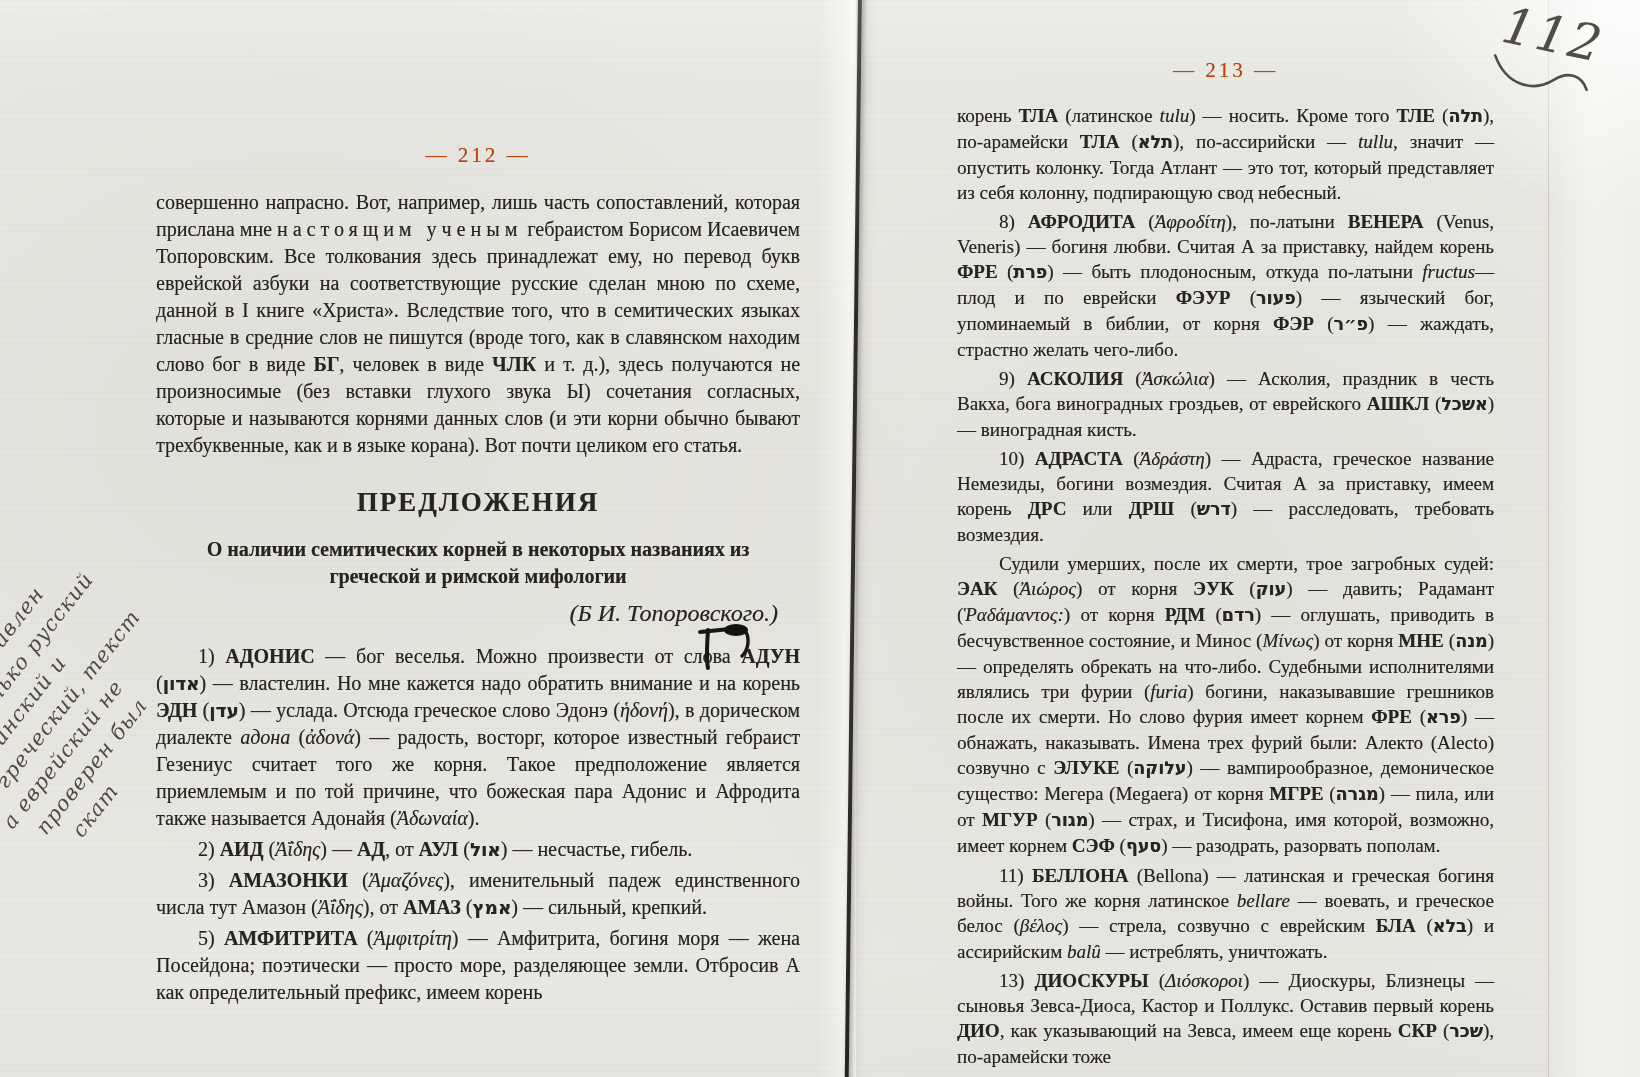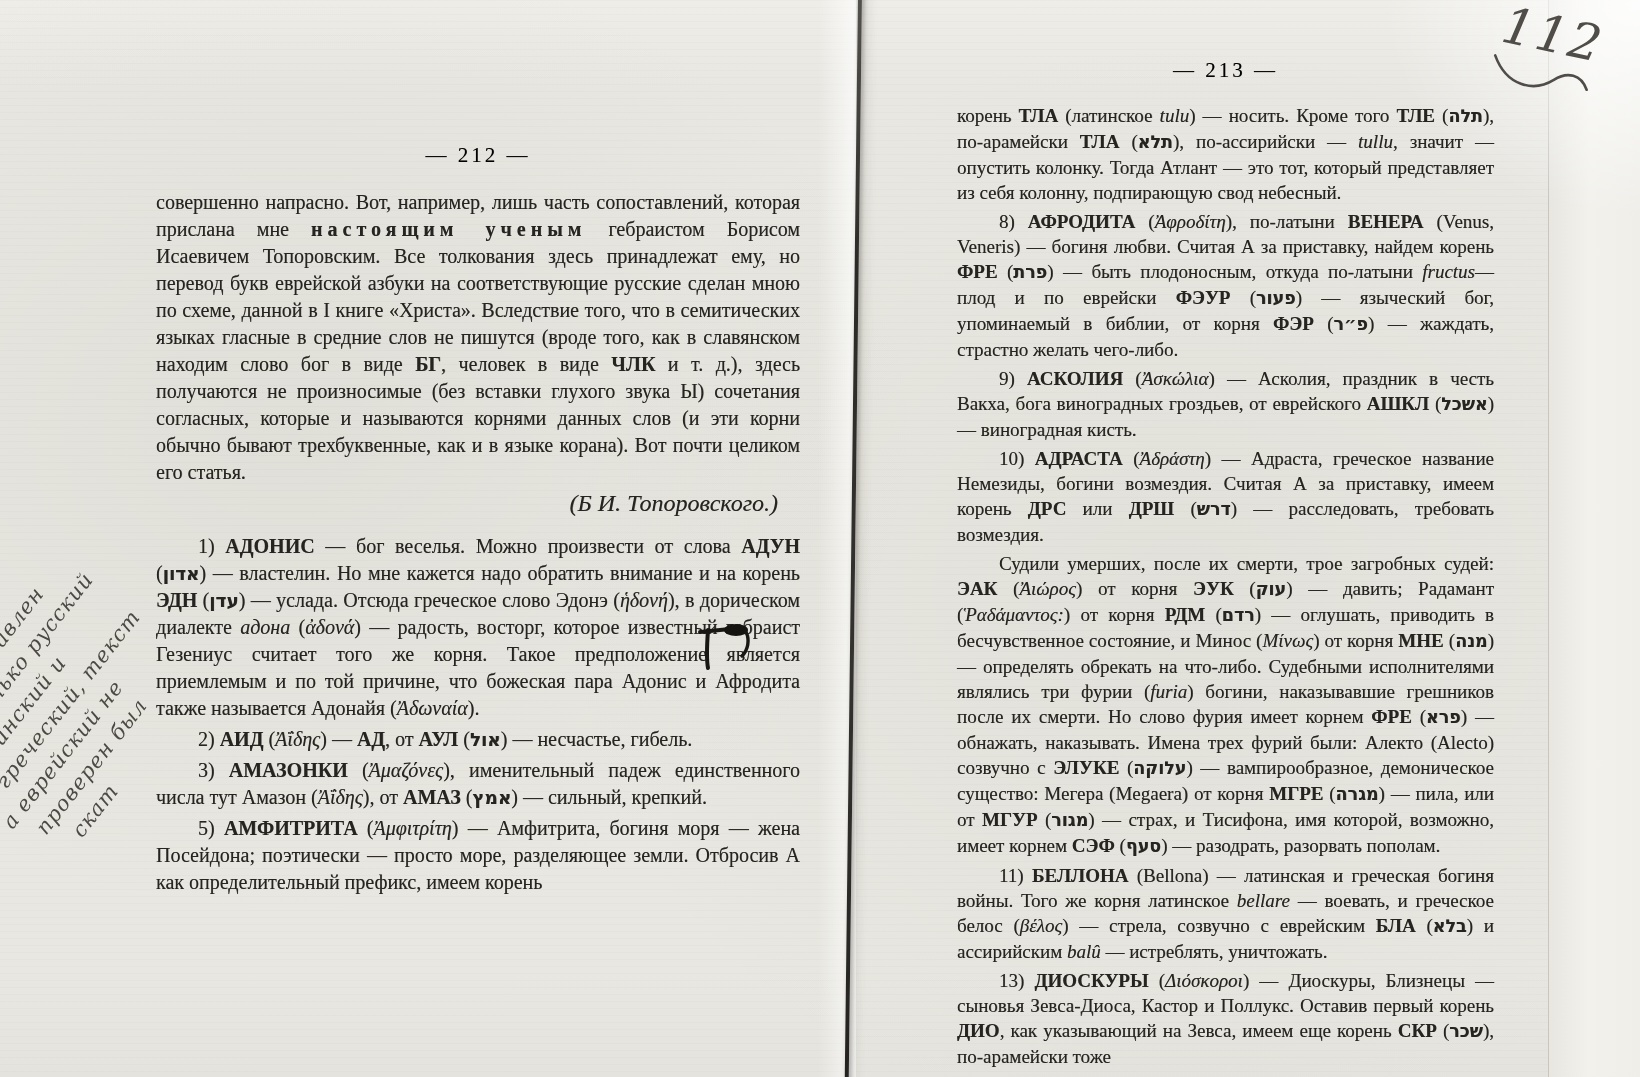--- a/index.html
+++ b/index.html
@@ -41,41 +41,41 @@
   .gutter-line{
     position:absolute;left:858px;top:-6px;width:4px;height:1100px;
     transform:rotate(0.7deg);transform-origin:top center;
     background:linear-gradient(to bottom,#54524e 0%,#2b2a27 25%,#34322e 60%,#232220 100%);
     box-shadow:2px 0 4px rgba(90,86,78,.5), 6px 0 10px rgba(120,115,105,.25);
     border-radius:2px;
   }
   
   .page-col{position:absolute;color:#262420;}
   .page-col .pageno{
-    text-align:center;letter-spacing:3px;font-size:21px;color:#000000;
+    text-align:center;letter-spacing:3px;font-size:21px;color:#c2410c;
     margin:0 0 20px 0;
   }
   #left-page{left:152px;top:142px;width:652px;font-size:20px;line-height:27px;}
   #right-page{left:953px;top:58px;width:545px;font-size:19px;line-height:25px;}
   .page-col p{margin:4px;text-align:justify;text-indent:0;
     text-shadow:0.3px 0.3px 0 rgba(45,42,34,.45);}
   .page-col p.indent{text-indent:42px;}
   .page-col p.heading{
     text-align:center;font-weight:bold;font-size:27px;letter-spacing:2px;
     margin:30px 0 20px 0;
   }
   .page-col p.subhead{
     text-align:center;font-weight:bold;margin:0 0 10px 0;padding:0 14px;
   }
   .page-col p.byline{
     text-align:right;margin:2px 26px 16px 0;font-size:24px;
   }
   .seg-b{font-weight:bold;}
   .seg-i{font-style:italic;}
-  .seg-sp{letter-spacing:5px;font-weight:bold;}
+  .seg-sp{letter-spacing:5px;}
   .seg-he{font-family:"DejaVu Sans",sans-serif;font-weight:600;font-size:.92em;}
   
   .margin-note{
     position:absolute;left:-86px;top:548px;width:380px;
     transform:rotate(-52deg);transform-origin:center center;
     font-family:"DejaVu Serif",serif;font-style:italic;
     font-size:21px;line-height:30px;color:#38352f;
     letter-spacing:1px;opacity:.88;
   }
   .margin-note div:nth-child(2){margin-left:14px;}
@@ -102,20 +102,22 @@
 <div class="scanlines"></div>
 <div class="edge-strip"></div>
 <div class="corner-light"></div>
 <div class="gutter-highlight"></div>
 <div class="gutter-line"></div>
 
 <div id="left-page" class="page-col">
   <p class="pageno">— 212 —</p>
   <div>
       <p class="flush"><span>совершенно напрасно. Вот, например, лишь часть сопоставлений, которая прислана мне </span><span class="seg-sp">настоящим ученым</span><span> гебраистом Борисом Исаевичем Топоровским. Все толкования здесь принадлежат ему, но перевод букв еврейской азбуки на соответствующие русские сделан мною по схеме, данной в I книге «Христа». Вследствие того, что в семитических языках гласные в средние слов не пишутся (вроде того, как в славянском находим слово бог в виде </span><span class="seg-b">БГ</span><span>, человек в виде </span><span class="seg-b">ЧЛК</span><span> и т. д.), здесь получаются не произносимые (без вставки глухого звука Ы) сочетания согласных, которые и называются корнями данных слов (и эти корни обычно бывают трехбуквенные, как и в языке корана). Вот почти целиком его статья.</span></p>
+      <p class="heading"><span class="seg-b">ПРЕДЛОЖЕНИЯ</span></p>
+      <p class="subhead"><span class="seg-b">О наличии семитических корней в некоторых названиях из греческой и римской мифологии</span></p>
       <p class="byline"><span class="seg-i">(Б И. Топоровского.)</span></p>
       <p class="indent"><span>1) </span><span class="seg-b">АДОНИС</span><span> — бог веселья. Можно произвести от слова </span><span class="seg-b">АДУН</span><span> (</span><span class="seg-he">אדון</span><span>) — властелин. Но мне кажется надо обратить внимание и на корень </span><span class="seg-b">ЭДН</span><span> (</span><span class="seg-he">עדן</span><span>) — услада. Отсюда греческое слово Эдонэ (</span><span class="seg-i">ἡδονή</span><span>), в дорическом диалекте </span><span class="seg-i">адона</span><span> (</span><span class="seg-i">ἀδονά</span><span>) — радость, восторг, которое известный гебраист Гезениус считает того же корня. Такое предположение является приемлемым и по той причине, что божеская пара Адонис и Афродита также называется Адонайя (</span><span class="seg-i">Ἀδωναία</span><span>).</span></p>
       <p class="indent"><span>2) </span><span class="seg-b">АИД</span><span> (</span><span class="seg-i">Ἀΐδης</span><span>) — </span><span class="seg-b">АД</span><span>, от </span><span class="seg-b">АУЛ</span><span> (</span><span class="seg-he">אול</span><span>) — несчастье, гибель.</span></p>
       <p class="indent"><span>3) </span><span class="seg-b">АМАЗОНКИ</span><span> (</span><span class="seg-i">Ἀμαζόνες</span><span>), именительный падеж единственного числа тут Амазон (</span><span class="seg-i">Ἀΐδης</span><span>), от </span><span class="seg-b">АМАЗ</span><span> (</span><span class="seg-he">אמץ</span><span>) — сильный, крепкий.</span></p>
       <p class="indent"><span>5) </span><span class="seg-b">АМФИТРИТА</span><span> (</span><span class="seg-i">Ἀμφιτρίτη</span><span>) — Амфитрита, богиня моря — жена Посейдона; поэтически — просто море, разделяющее земли. Отбросив А как определительный префикс, имеем корень </span></p>
     </div>
 </div>
 
 <div id="right-page" class="page-col">
   <p class="pageno">— 213 —</p>

